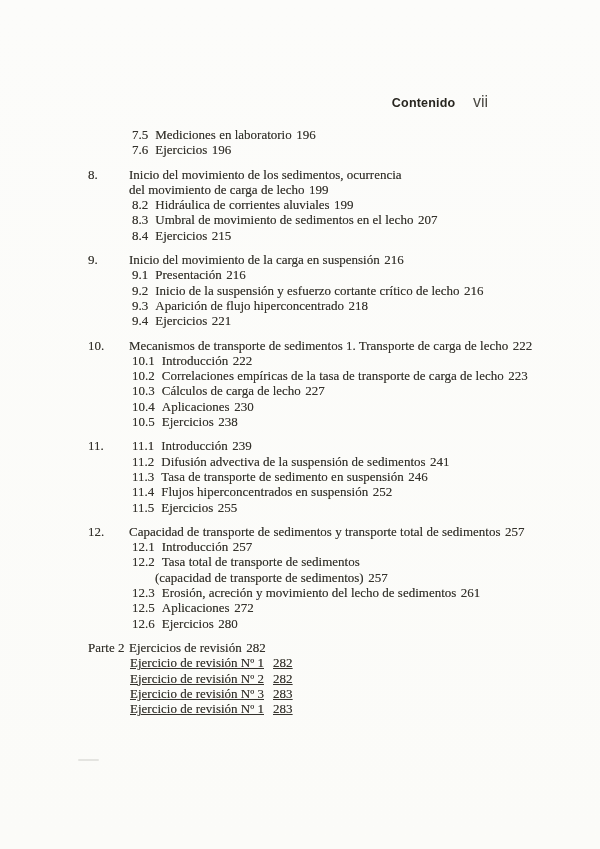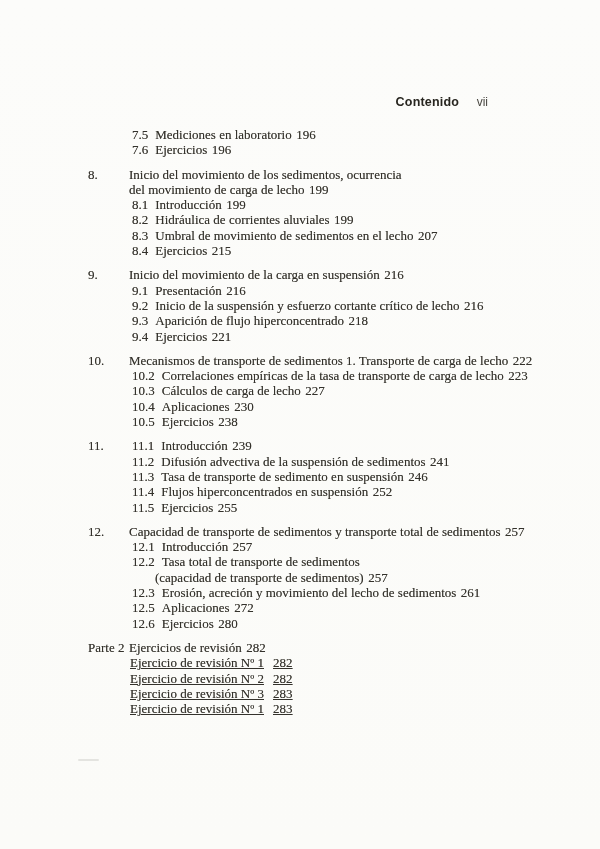--- a/index.html
+++ b/index.html
@@ -15,21 +15,21 @@
     position: absolute; inset: 0;
     background: linear-gradient(180deg, #fcfcfa 0%, #fbfbf8 100%);
   }
   .running-head {
     position: absolute; top: 95px; right: 112px;
     font-family: "Liberation Sans", sans-serif;
     font-size: 12.5px; line-height: 14px;
     white-space: nowrap;
   }
   .running-head .title { font-weight: bold; color: #27251f; letter-spacing: .2px; }
-  .running-head .folio { margin-left: 14px; font-size: 12px; color: #4c4a44; }
+  .running-head .folio { margin-left: 14px; font-size: 16px; color: #4c4a44; }
   .toc {
     position: absolute; left: 88px; top: 127px; width: 486px;
     font-size: 13px; line-height: 15.3px;
     text-shadow: 0 0 0.4px rgba(62, 58, 50, 0.55);
   }
   .toc-block { display: flex; align-items: flex-start; }
   .toc-block + .toc-block { margin-top: 9px; }
   .toc-label { flex: 0 0 41px; white-space: nowrap; }
   .toc-content { flex: 1; min-width: 0; }
   .toc-line { white-space: nowrap; }
@@ -61,40 +61,40 @@
         <div class="toc-content">
           <div class="toc-line section"><span class="num">7.5</span><span class="txt">Mediciones en laboratorio</span><span class="pg">196</span></div>
           <div class="toc-line section"><span class="num">7.6</span><span class="txt">Ejercicios</span><span class="pg">196</span></div>
         </div>
       </div>
       <div class="toc-block">
         <span class="toc-label">8.</span>
         <div class="toc-content">
           <div class="toc-line title"><span class="txt">Inicio del movimiento de los sedimentos, ocurrencia</span></div>
           <div class="toc-line title"><span class="txt">del movimiento de carga de lecho</span><span class="pg">199</span></div>
-          <div class="toc-line section"><span class="num">8.1</span><span class="txt">Introducción</span><span class="pg">199</span></div>
           <div class="toc-line section"><span class="num">8.2</span><span class="txt">Hidráulica de corrientes aluviales</span><span class="pg">199</span></div>
           <div class="toc-line section"><span class="num">8.3</span><span class="txt">Umbral de movimiento de sedimentos en el lecho</span><span class="pg">207</span></div>
           <div class="toc-line section"><span class="num">8.4</span><span class="txt">Ejercicios</span><span class="pg">215</span></div>
         </div>
       </div>
       <div class="toc-block">
         <span class="toc-label">9.</span>
         <div class="toc-content">
           <div class="toc-line title"><span class="txt">Inicio del movimiento de la carga en suspensión</span><span class="pg">216</span></div>
           <div class="toc-line section"><span class="num">9.1</span><span class="txt">Presentación</span><span class="pg">216</span></div>
           <div class="toc-line section"><span class="num">9.2</span><span class="txt">Inicio de la suspensión y esfuerzo cortante crítico de lecho</span><span class="pg">216</span></div>
           <div class="toc-line section"><span class="num">9.3</span><span class="txt">Aparición de flujo hiperconcentrado</span><span class="pg">218</span></div>
           <div class="toc-line section"><span class="num">9.4</span><span class="txt">Ejercicios</span><span class="pg">221</span></div>
         </div>
       </div>
       <div class="toc-block">
         <span class="toc-label">10.</span>
         <div class="toc-content">
           <div class="toc-line title"><span class="txt">Mecanismos de transporte de sedimentos 1. Transporte de carga de lecho</span><span class="pg">222</span></div>
+          <div class="toc-line section"><span class="num">10.1</span><span class="txt">Introducción</span><span class="pg">222</span></div>
           <div class="toc-line section"><span class="num">10.2</span><span class="txt">Correlaciones empíricas de la tasa de transporte de carga de lecho</span><span class="pg">223</span></div>
           <div class="toc-line section"><span class="num">10.3</span><span class="txt">Cálculos de carga de lecho</span><span class="pg">227</span></div>
           <div class="toc-line section"><span class="num">10.4</span><span class="txt">Aplicaciones</span><span class="pg">230</span></div>
           <div class="toc-line section"><span class="num">10.5</span><span class="txt">Ejercicios</span><span class="pg">238</span></div>
         </div>
       </div>
       <div class="toc-block">
         <span class="toc-label">11.</span>
         <div class="toc-content">
           <div class="toc-line section"><span class="num">11.1</span><span class="txt">Introducción</span><span class="pg">239</span></div>

